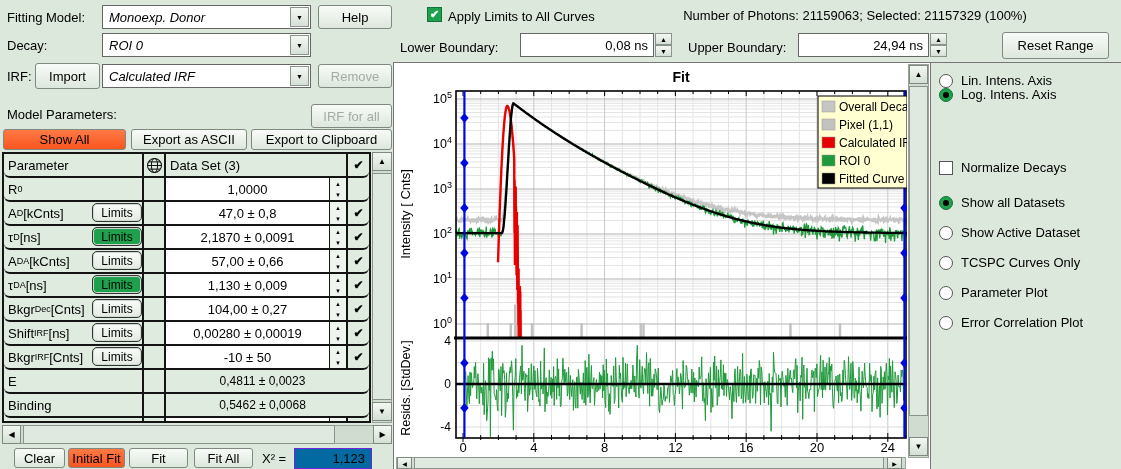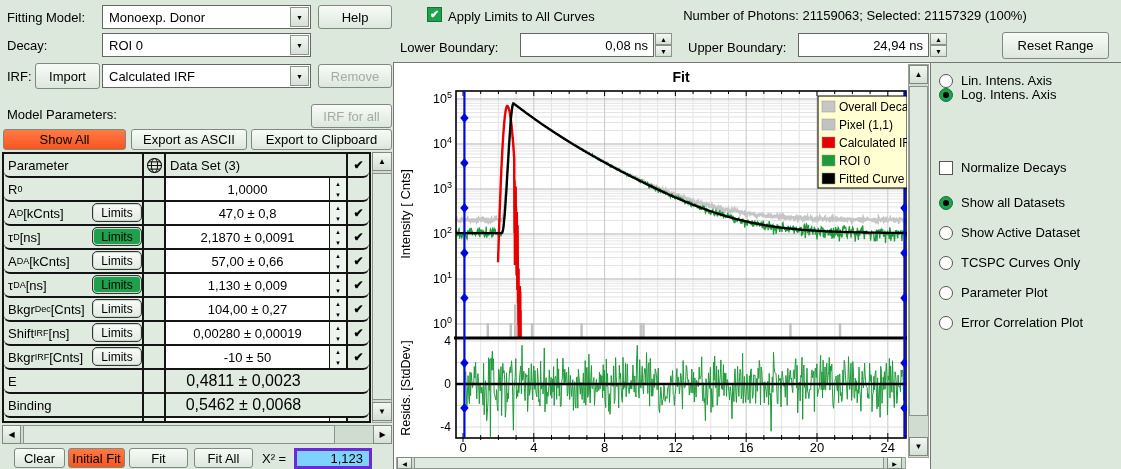--- a/index.html
+++ b/index.html
@@ -5,40 +5,40 @@
   html,body{margin:0;padding:0;background:#dce8dc;}
   #app{position:relative;width:1121px;height:469px;background:#dce8dc;overflow:hidden;
        font-family:"Liberation Sans",sans-serif;font-size:13px;color:#000;}
   .lbl{position:absolute;white-space:nowrap;}
   .btn{position:absolute;display:flex;align-items:center;justify-content:center;box-sizing:border-box;
        background:linear-gradient(#f8fbf8,#dde7dd);border:1px solid #7f897f;border-radius:3px;
        font-size:13px;cursor:default;white-space:nowrap;}
   .btn.dis{color:#a4aaa4;}
   .btn.orange{background:linear-gradient(#ff7a45,#f9551f);}
   .dd{position:absolute;box-sizing:border-box;background:#fff;border:1px solid #666;
-      display:flex;align-items:center;padding-left:6px;}
+      display:flex;align-items:center;padding-left:6px;font-style:italic;}
   .ddbtn{position:absolute;right:1px;top:1px;bottom:1px;width:17px;display:flex;align-items:center;justify-content:center;
          background:linear-gradient(#f4f8f4,#d6e0d6);border:1px solid #8a948a;font-size:7px;}
   .inp{position:absolute;box-sizing:border-box;background:#fff;border:1px solid #666;
        display:flex;align-items:center;justify-content:flex-end;padding-right:5px;}
   .spin{position:absolute;width:17px;display:flex;flex-direction:column;}
   .spin span{flex:1;display:flex;align-items:center;justify-content:center;font-size:7px;
              background:linear-gradient(#f4f8f4,#d6e0d6);border:1px solid #8a948a;}
   .chk{position:absolute;width:15px;height:15px;box-sizing:border-box;background:#fff;border:1px solid #555;}
   .chk.on{background:#1da14d;border-color:#14713a;color:#fff;font-size:11px;font-weight:bold;
           display:flex;align-items:center;justify-content:center;}
   
   #param-table{position:absolute;left:2px;top:152px;width:369px;height:271px;box-sizing:border-box;
                border:2px solid #141414;background:#e0ebe0;overflow:hidden;}
   .trow{position:relative;height:22px;border-bottom:2px solid #141414;background:#e0ebe0;border-radius:6px;}
   .tcell{position:absolute;top:0;bottom:0;box-sizing:border-box;display:flex;align-items:center;}
   .cname{left:0;width:140px;border-right:2px solid #141414;padding-left:4px;}
   .cgap{left:140px;width:22px;border-right:2px solid #141414;justify-content:center;}
   .cval{left:162px;width:164px;background:#fff;border-right:1px solid #141414;justify-content:center;font-size:13px;}
-  .cvalwide{left:148px;width:183px;justify-content:center;font-size:16px;}
+  .cvalwide{left:167px;width:183px;justify-content:center;font-size:12px;}
   .cspin{left:326px;width:18px;border-right:2px solid #141414;flex-direction:column;background:#eef4ee;}
   .cspin i{flex:1;display:flex;align-items:center;justify-content:center;font-style:normal;font-size:6px;line-height:6px;}
   .ccheck{left:344px;width:21px;justify-content:center;font-size:12px;font-weight:bold;}
   .limits{position:absolute;left:88px;top:1px;width:50px;height:19px;box-sizing:border-box;border:1px solid #333;
           border-radius:5px;background:linear-gradient(#f8fbf8,#e2ebe2);font-size:12px;
           display:flex;align-items:center;justify-content:center;box-shadow:0 0 0 1px #cfd8cf inset;}
   .limits.green{background:#1ea14d;}
   .psub{font-size:9px;vertical-align:-3px;}
   
   .sbtrack{position:absolute;background:#cfdccf;border:1px solid #9aa49a;box-sizing:border-box;}
@@ -48,21 +48,21 @@
   
   #plot-panel{position:absolute;left:393px;top:62px;width:537px;height:407px;background:#fff;
               border-left:1px solid #777;border-top:1px solid #777;box-sizing:border-box;}
   #right-panel{position:absolute;left:930px;top:62px;width:191px;height:407px;background:#dce8dc;
                border-left:1px solid #777;border-top:1px solid #777;box-sizing:border-box;}
   .opt{position:absolute;left:8px;display:flex;align-items:center;gap:8px;font-size:13px;white-space:nowrap;}
   .radio{width:14px;height:14px;border-radius:50%;border:1px solid #555;background:#fff;box-sizing:border-box;position:relative;flex:none;}
   .radio.on{background:#1da14d;border-color:#14713a;}
   .radio.on::after{content:"";position:absolute;left:3px;top:3px;width:6px;height:6px;border-radius:50%;background:#000;}
   .cbox{width:14px;height:14px;border:1px solid #555;background:#fff;box-sizing:border-box;flex:none;}
-  .chi2box{position:absolute;box-sizing:border-box;background:#7dd3fc;border:3px solid #6d28d9;
+  .chi2box{position:absolute;box-sizing:border-box;background:#0369a1;border:1px solid #6d28d9;
            display:flex;align-items:center;justify-content:flex-end;padding-right:6px;}
 </style>
 </head>
 <body>
 
 <div id="app">
 
   <span class="lbl" style="left:7px;top:10px">Fitting Model:</span>
   <div class="dd" style="left:102px;top:5px;width:209px;height:24px">
     <span>Monoexp. Donor</span>

